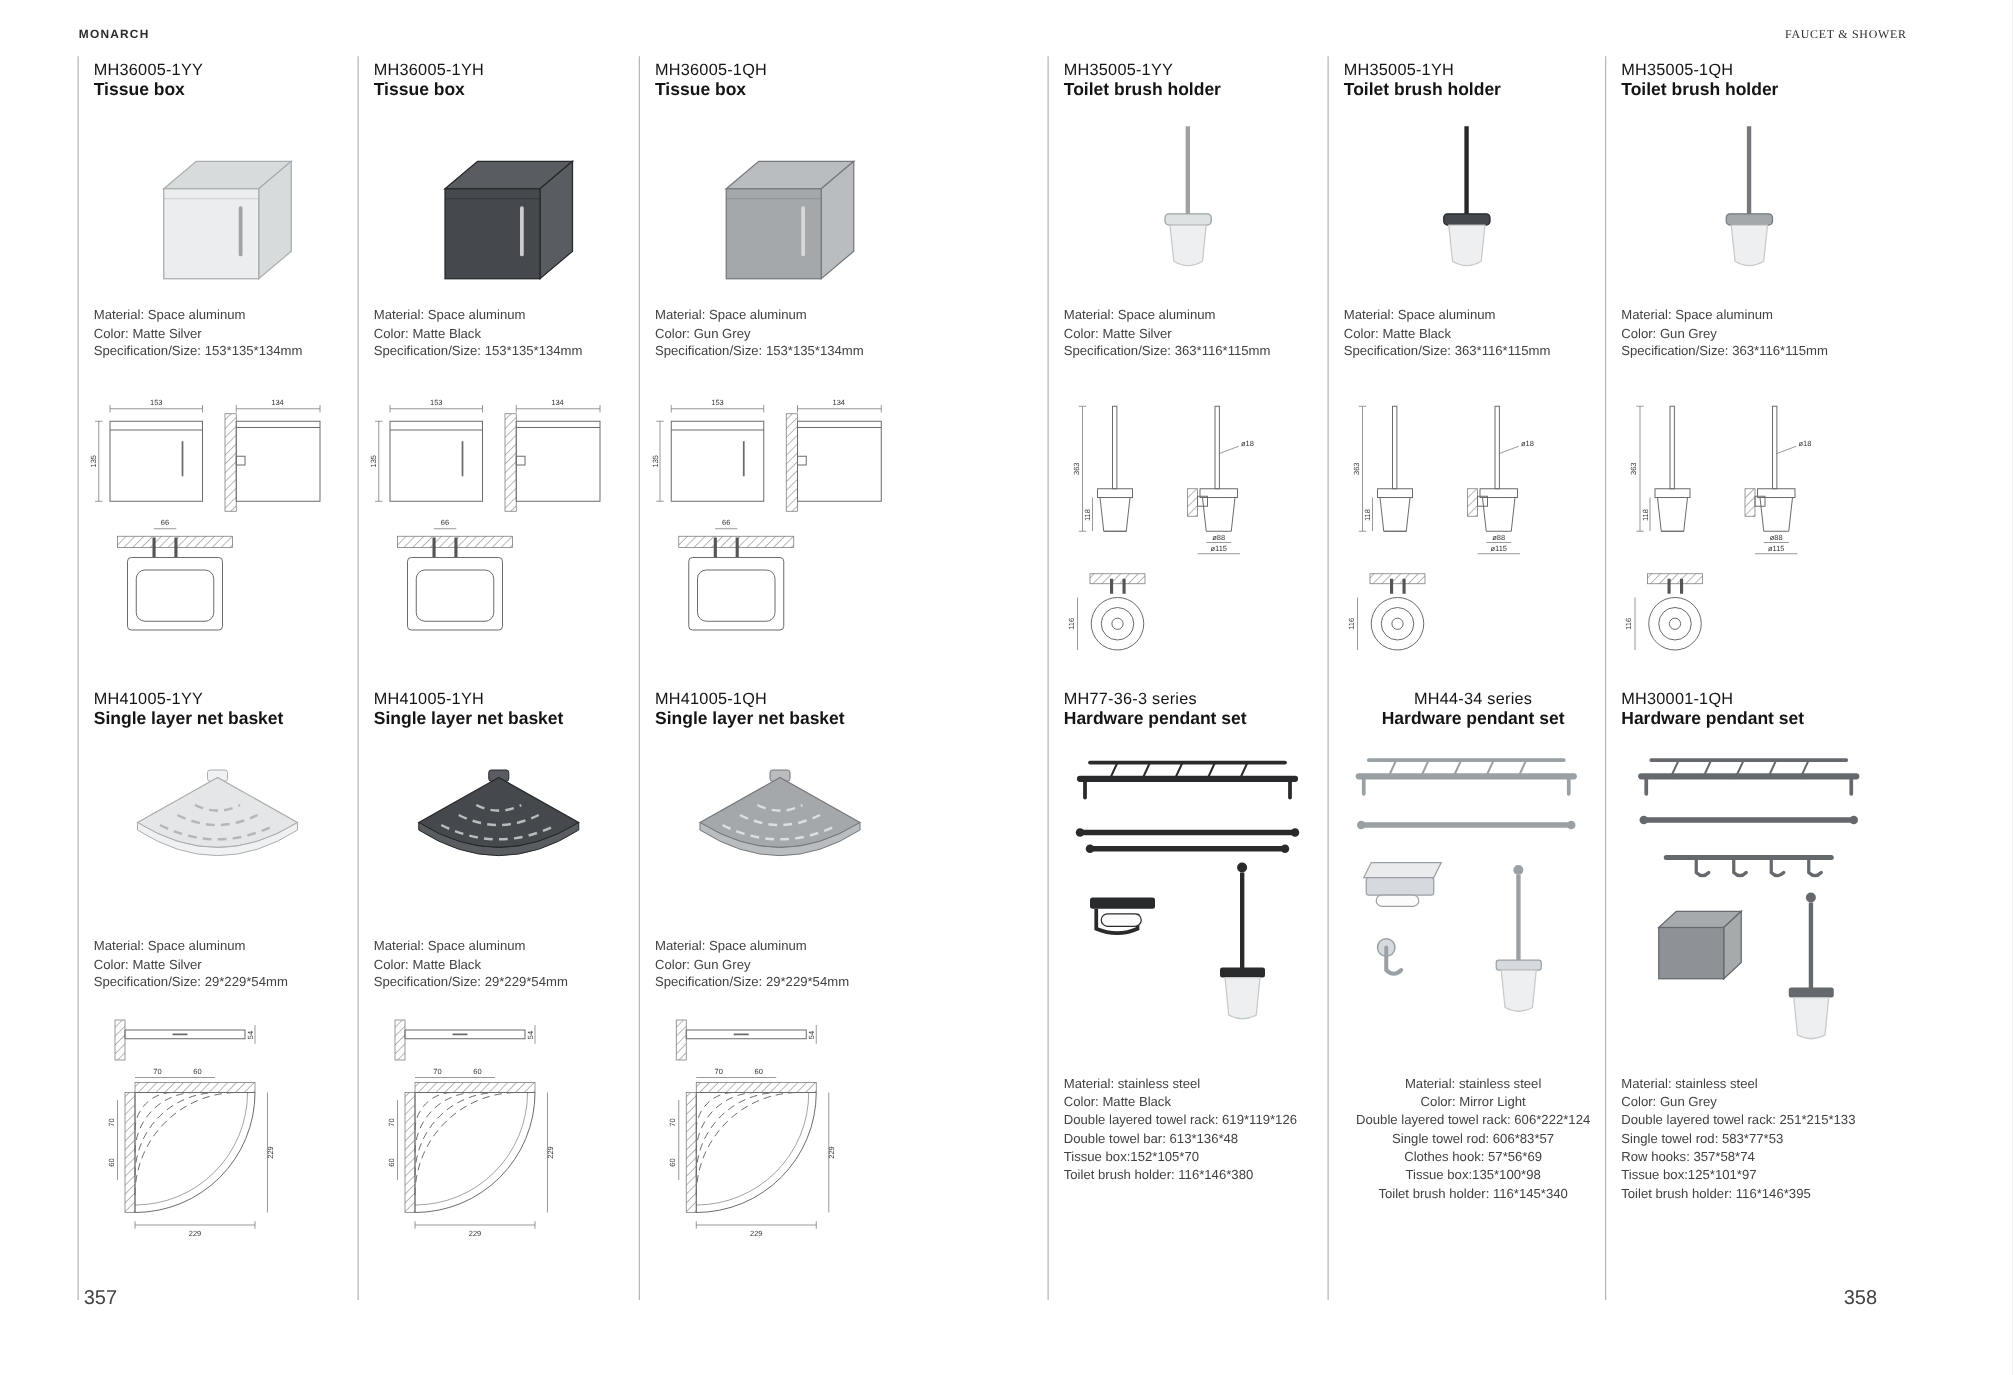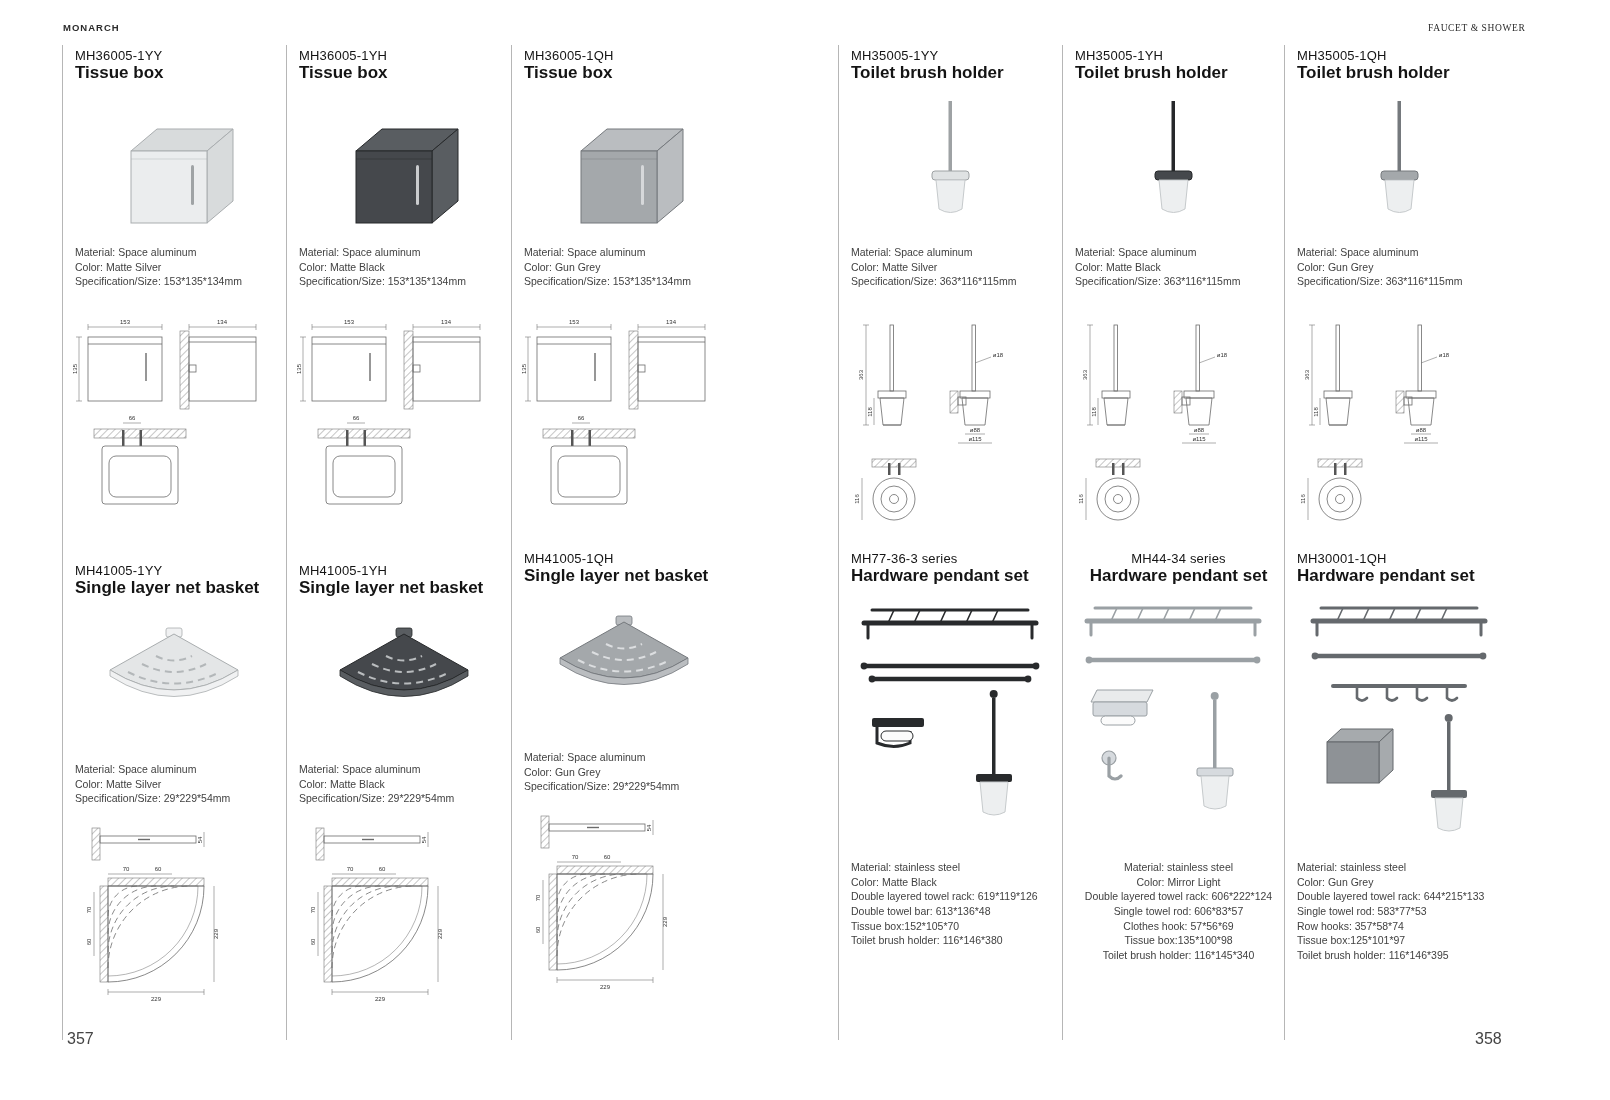--- a/index.html
+++ b/index.html
@@ -5,21 +5,21 @@
   html,body{margin:0;padding:0;background:#e6e6e6;}
   .page{position:relative;width:1610px;height:1100px;background:#ffffff;
         font-family:"Liberation Sans",sans-serif;overflow:hidden;}
   .brand{position:absolute;font-size:9.5px;letter-spacing:1px;font-weight:700;color:#2b2b2b;}
   .section{position:absolute;font-size:9.5px;letter-spacing:.6px;font-weight:500;color:#2b2b2b;font-family:Liberation Serif, serif;}
   .pagenum{position:absolute;font-size:16px;color:#444;}
   .vrule{position:absolute;top:45px;height:995px;width:1px;background:#b6b6b6;}
   .cell{position:absolute;}
   .head{position:absolute;top:4px;left:13px;right:2px;}
   .code{font-size:13px;font-weight:400;color:#141414;line-height:1.1;letter-spacing:.2px;}
-  .pname{font-size:17px;font-weight:700;color:#141414;line-height:1.15;}
+  .pname{font-size:14px;font-weight:700;color:#141414;line-height:1.15;}
   .img{position:absolute;left:0;width:100%;display:flex;justify-content:center;}
   .specs{position:absolute;left:13px;right:2px;font-size:10.5px;color:#414141;line-height:1.4;}
   .draw{position:absolute;left:6px;}
   .dl{stroke:#6b6b6b;stroke-width:.8;fill:none;}
   .dim{font-size:6px;fill:#333;font-family:"Liberation Sans",sans-serif;}
   .dimline{stroke:#777;stroke-width:.6;}
   .glass{fill:#edeff0;stroke:#c6cacc;stroke-width:1;}
 </style>
 </head>
 <body>
@@ -348,21 +348,21 @@
           <rect x="54" y="150" width="2.5" height="12" fill="#555"></rect>
         <circle class="dl" cx="50" cy="186" r="21"></circle>
         <circle class="dl" cx="50" cy="186" r="13"></circle>
         <circle class="dl" cx="50" cy="186" r="4.5"></circle>
         <line class="dimline" x1="18" y1="165" x2="18" y2="207"></line>
         <text class="dim" x="15" y="186" text-anchor="middle" transform="rotate(-90 15 186)">116</text>
       </svg>
     </div>
   </div>
 
-  <div class="cell" style="left: 62px; top: 560px; width: 224px; height: 492px; --pc: #e4e6e7; --pt: #f0f1f2; --pd: #a9adaf; --psl: #b3b7b9;">
+  <div class="cell" style="left: 62px; top: 548px; width: 224px; height: 492px; --pc: #e4e6e7; --pt: #f0f1f2; --pd: #a9adaf; --psl: #b3b7b9;">
     <div class="head">
       <div class="code">MH41005-1YY</div>
       <div class="pname">Single layer net basket</div>
     </div>
     <div class="img" style="top:58px;">
       <svg width="160" height="105" viewBox="0 0 160 105">
         <rect x="72" y="10" width="16" height="9" rx="2" style="fill:var(--pt);stroke:var(--pd);stroke-width:.8"></rect>
         <path d="M80,16 L16,52 Q80,92 144,52 Z" style="fill:var(--pc);stroke:var(--pd);stroke-width:1"></path>
         <path d="M16,52 Q80,92 144,52 l0,6 Q80,99 16,58 Z" style="fill:var(--pt);stroke:var(--pd);stroke-width:.8"></path>
         <path d="M62,38 Q80,47 98,38" style="fill:none;stroke:var(--psl);stroke-width:2;stroke-dasharray:7 5"></path>
@@ -401,21 +401,21 @@
         <line class="dimline" x1="40" y1="170" x2="136" y2="170"></line>
           <line class="dimline" x1="40" y1="167" x2="40" y2="173"></line>
           <line class="dimline" x1="136" y1="167" x2="136" y2="173"></line>
         <text class="dim" x="88" y="179" text-anchor="middle">229</text>
         <line class="dimline" x1="146" y1="64" x2="146" y2="160"></line>
         <text class="dim" x="150" y="112" text-anchor="middle" transform="rotate(-90 150 112)">229</text>
       </svg>
     </div>
   </div>
 
-  <div class="cell" style="left: 286px; top: 560px; width: 225px; height: 492px; padding-left: 10px; --pc: #45484c; --pt: #595d61; --pd: #26282a; --psl: #b9bcbe;">
+  <div class="cell" style="left: 286px; top: 548px; width: 225px; height: 492px; --pc: #45484c; --pt: #595d61; --pd: #26282a; --psl: #b9bcbe;">
     <div class="head">
       <div class="code">MH41005-1YH</div>
       <div class="pname">Single layer net basket</div>
     </div>
     <div class="img" style="top:58px;">
       <svg width="160" height="105" viewBox="0 0 160 105">
         <rect x="72" y="10" width="16" height="9" rx="2" style="fill:var(--pt);stroke:var(--pd);stroke-width:.8"></rect>
         <path d="M80,16 L16,52 Q80,92 144,52 Z" style="fill:var(--pc);stroke:var(--pd);stroke-width:1"></path>
         <path d="M16,52 Q80,92 144,52 l0,6 Q80,99 16,58 Z" style="fill:var(--pt);stroke:var(--pd);stroke-width:.8"></path>
         <path d="M62,38 Q80,47 98,38" style="fill:none;stroke:var(--psl);stroke-width:2;stroke-dasharray:7 5"></path>
@@ -633,21 +633,21 @@
         <rect x="28" y="152" width="52" height="41" style="fill:var(--pc);stroke:var(--pd);stroke-width:1"></rect>
         <rect x="148" y="132" width="3.5" height="72" style="fill:var(--pd)"></rect>
         <circle cx="149.7" cy="128" r="4" style="fill:var(--pd)"></circle>
         <rect x="132" y="200" width="36" height="8" rx="2" style="fill:var(--pd)"></rect>
         <path class="glass" d="M136,208 L164,208 L161,238 Q150,244 139,238 Z"></path>
       </svg>
     </div>
     <div class="specs" style="top:312px;">
         <div>Material: stainless steel</div>
         <div>Color: Gun Grey</div>
-        <div>Double layered towel rack: 644*215*133</div>
+        <div>Double layered towel rack: 251*215*133</div>
         <div>Single towel rod: 583*77*53</div>
         <div>Row hooks: 357*58*74</div>
         <div>Tissue box:125*101*97</div>
         <div>Toilet brush holder: 116*146*395</div>
       </div>
   </div>
 
 </div>
 
 </body></html>

